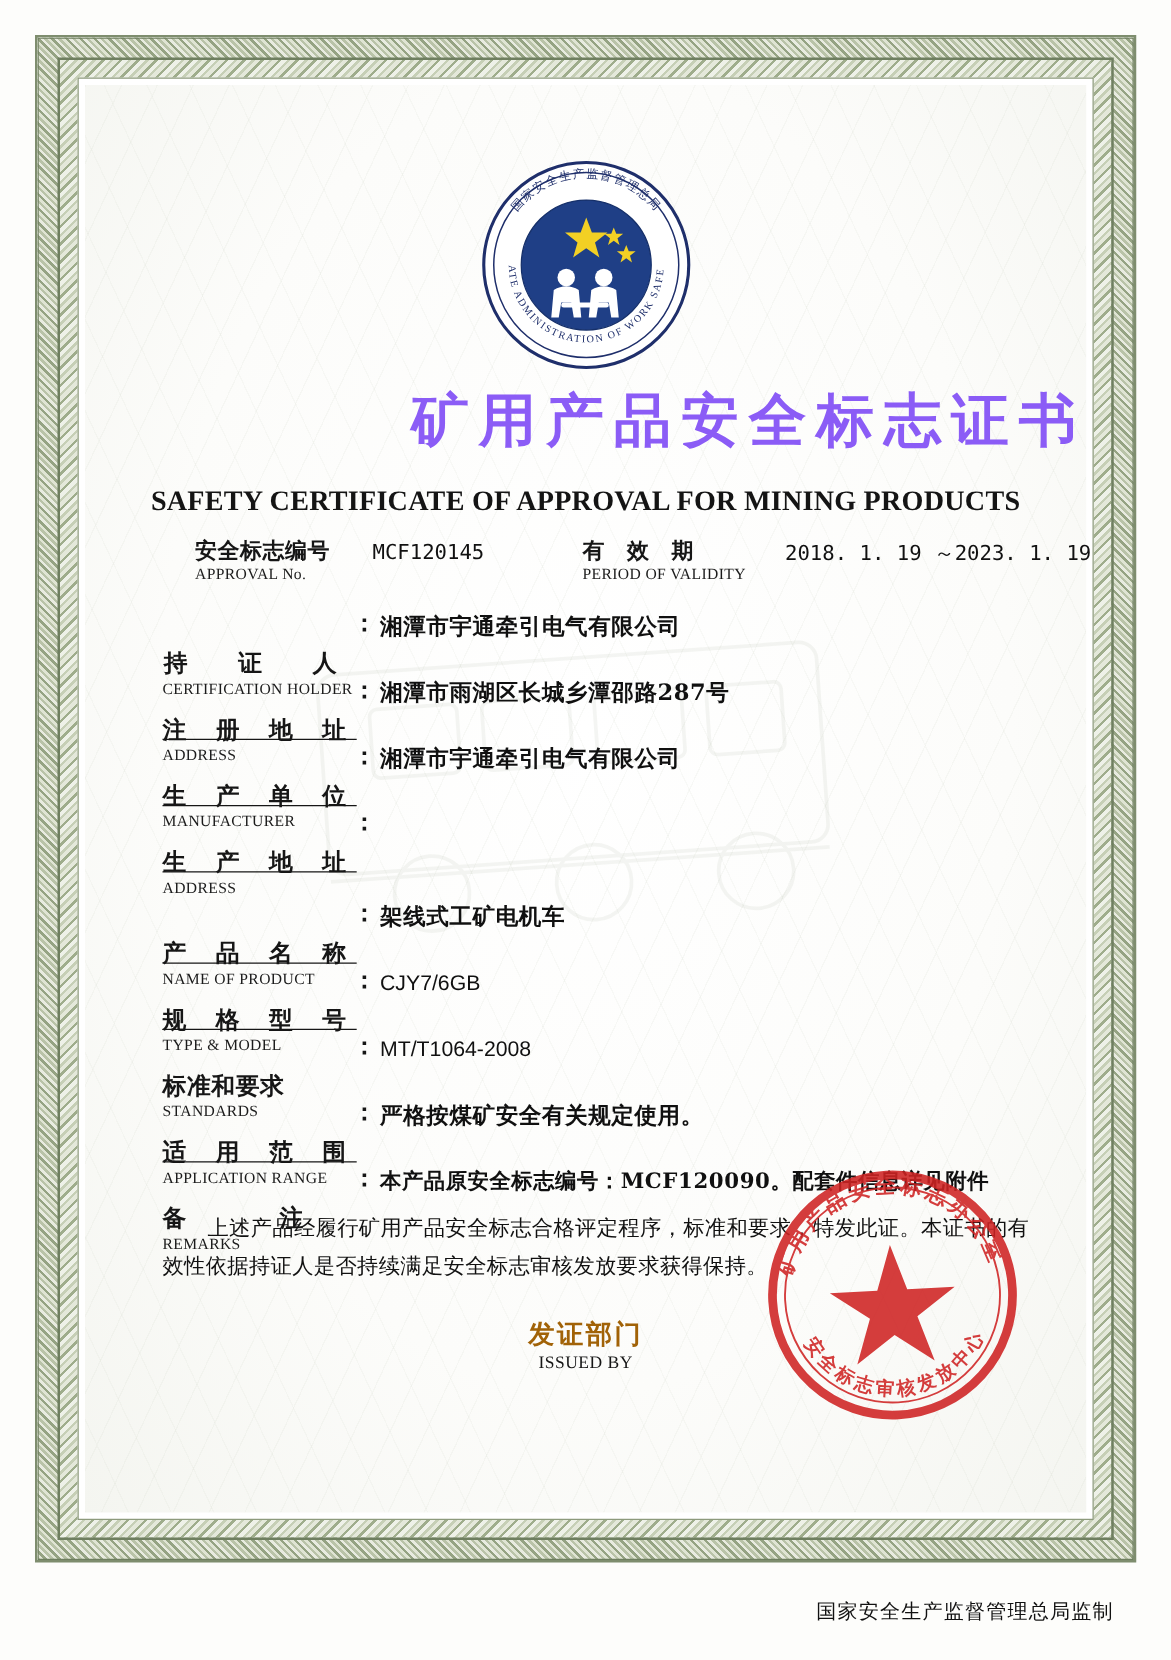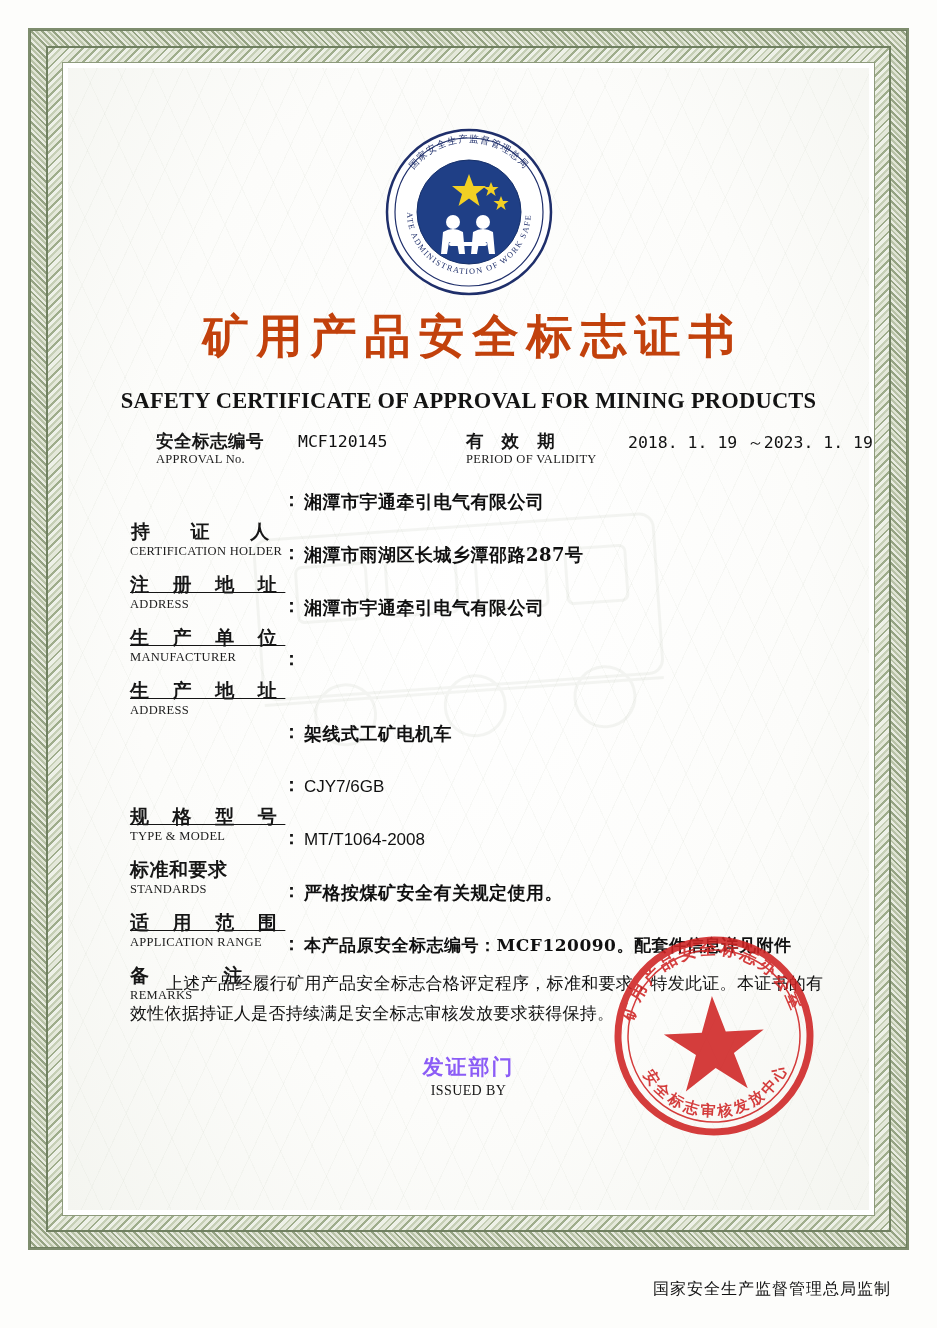--- a/index.html
+++ b/index.html
@@ -114,26 +114,26 @@
     width: 172px;
     height: 172px;
   }
 
   
   .title-cn {
     position: absolute;
     top: 238px;
     left: 0;
     right: 0;
-    text-align: center;
+    text-align: right;
     font-family: "DejaVu Serif", serif;
     font-size: 46px;
     font-weight: 700;
     letter-spacing: 8px;
-    color: #c2410c;
+    color: #8b5cf6;
     text-indent: 8px;
   }
   .title-en {
     position: absolute;
     top: 320px;
     left: 0;
     right: 0;
     text-align: center;
     font-family: "Liberation Serif", serif;
     font-size: 22.5px;
@@ -263,21 +263,21 @@
     top: 985px;
     left: 0;
     right: 0;
     text-align: center;
   }
   .issued-cn {
     font-family: "DejaVu Serif", serif;
     font-size: 21px;
     font-weight: 700;
     letter-spacing: 2px;
-    color: #8b5cf6;
+    color: #a16207;
     text-align: center;
   }
   .issued-en {
     font-family: "Liberation Serif", serif;
     font-size: 14px;
     color: #161616;
     letter-spacing: 0.4px;
     margin-top: 2px;
   }
   .issue-date {
@@ -423,20 +423,24 @@
 
       <div class="field-row" style="min-height:62px">
         <div class="field-label j3">
           <div class="lbl-cn">生 产 地 址</div>
           <div class="lbl-en">ADDRESS</div>
         </div>
         <div class="colon">：</div>
       </div>
 
       <div class="field-row">
+        <div class="field-label j3">
+          <div class="lbl-cn">产 品 名 称</div>
+          <div class="lbl-en">NAME OF PRODUCT</div>
+        </div>
         <div class="colon">：</div>
         <div class="field-value cjk">架线式工矿电机车</div>
       </div>
 
       <div class="field-row">
         <div class="field-label j3">
           <div class="lbl-cn">规 格 型 号</div>
           <div class="lbl-en">TYPE &amp; MODEL</div>
         </div>
         <div class="colon">：</div>

